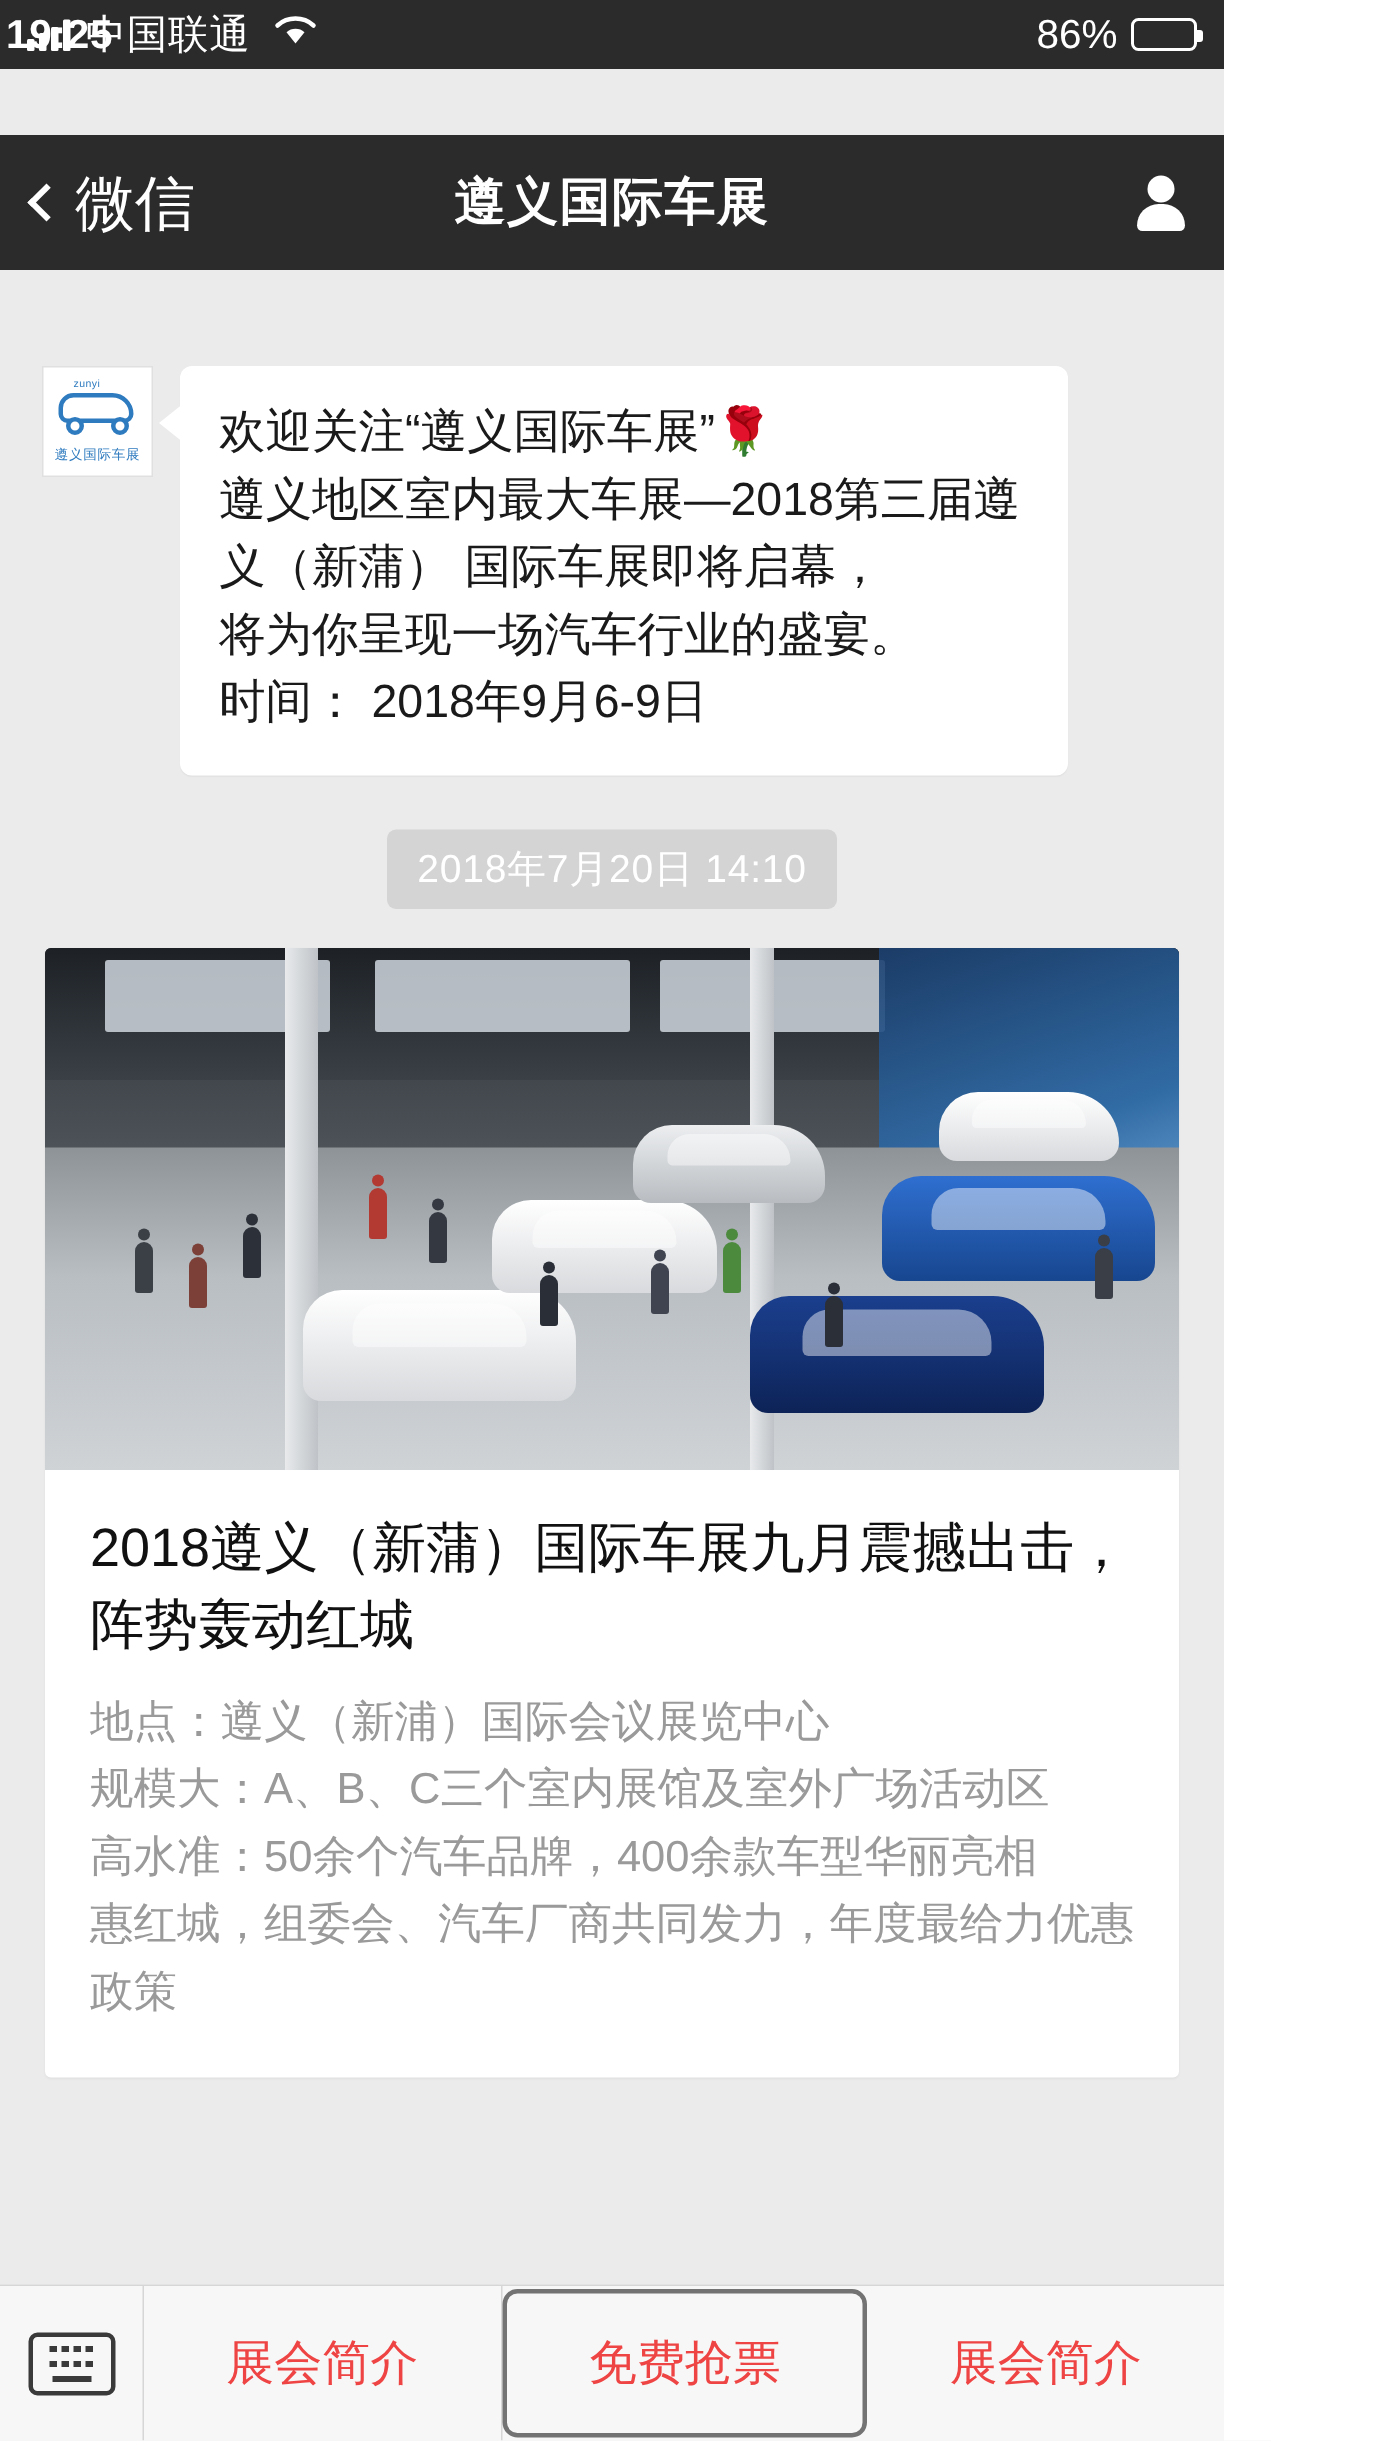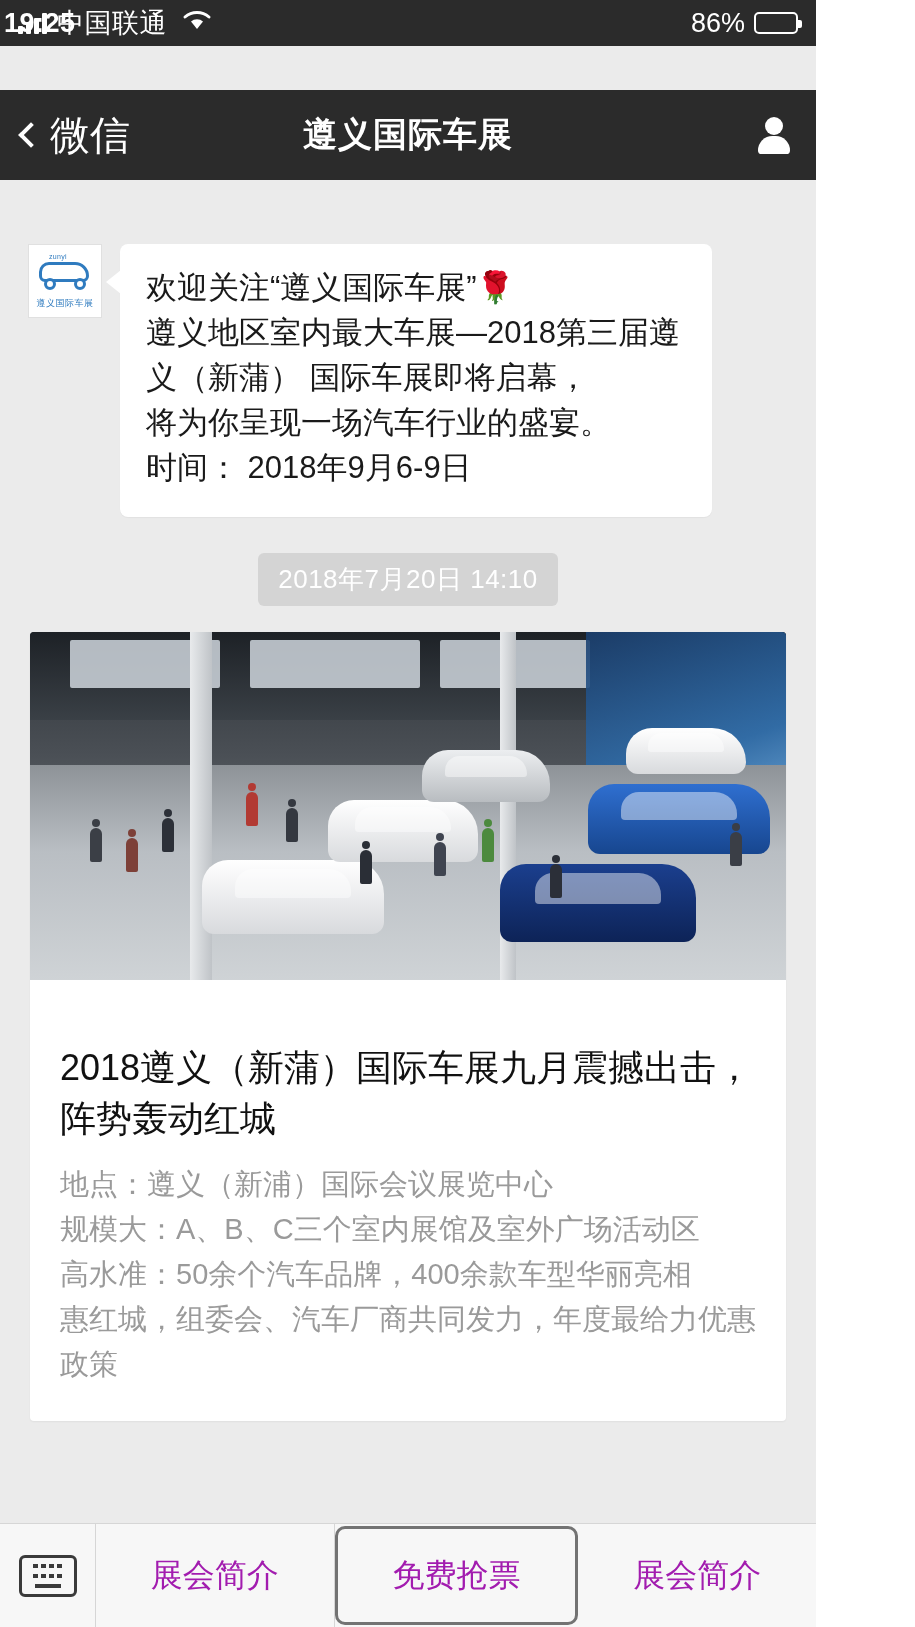--- a/index.html
+++ b/index.html
@@ -255,21 +255,21 @@
   .person {
     position: absolute;
     width: 12px; height: 34px;
     border-radius: 6px 6px 2px 2px;
   }
   .person::before {
     content:""; position:absolute; top:-9px; left:2px;
     width:8px; height:8px; border-radius:50%; background: inherit;
   }
 
-  .card-body { padding: 26px 30px 34px 30px; margin-top: 36px; }
+  .card-body { padding: 26px 30px 34px 30px; }
   .card-title {
     font-size: 36px;
     line-height: 1.42;
     color: #111111;
     font-weight: normal;
     margin-bottom: 18px;
   }
   .card-desc {
     font-size: 29px;
     line-height: 1.55;
@@ -297,21 +297,21 @@
     padding: 6px 5px;
     display: flex; flex-direction: column; justify-content: space-between;
   }
   .kb-icon .row { display: flex; gap: 3px; justify-content: center; }
   .kb-icon .row span { display: block; width: 5px; height: 4px; background: #3a3a3a; }
   .kb-icon .row.wide span { width: 26px; }
   .tb-item {
     flex: 1 1 0;
     display: flex; align-items: center; justify-content: center;
     font-size: 32px;
-    color: #a21caf;
+    color: #ef4444;
     border-right: 1px solid #d6d6d6;
     position: relative;
   }
   .tb-item:last-child { border-right: none; }
   .tb-item.highlight {
     border: 3px solid #737373;
     border-radius: 10px;
     margin: 2px 0;
   }
 </style>

